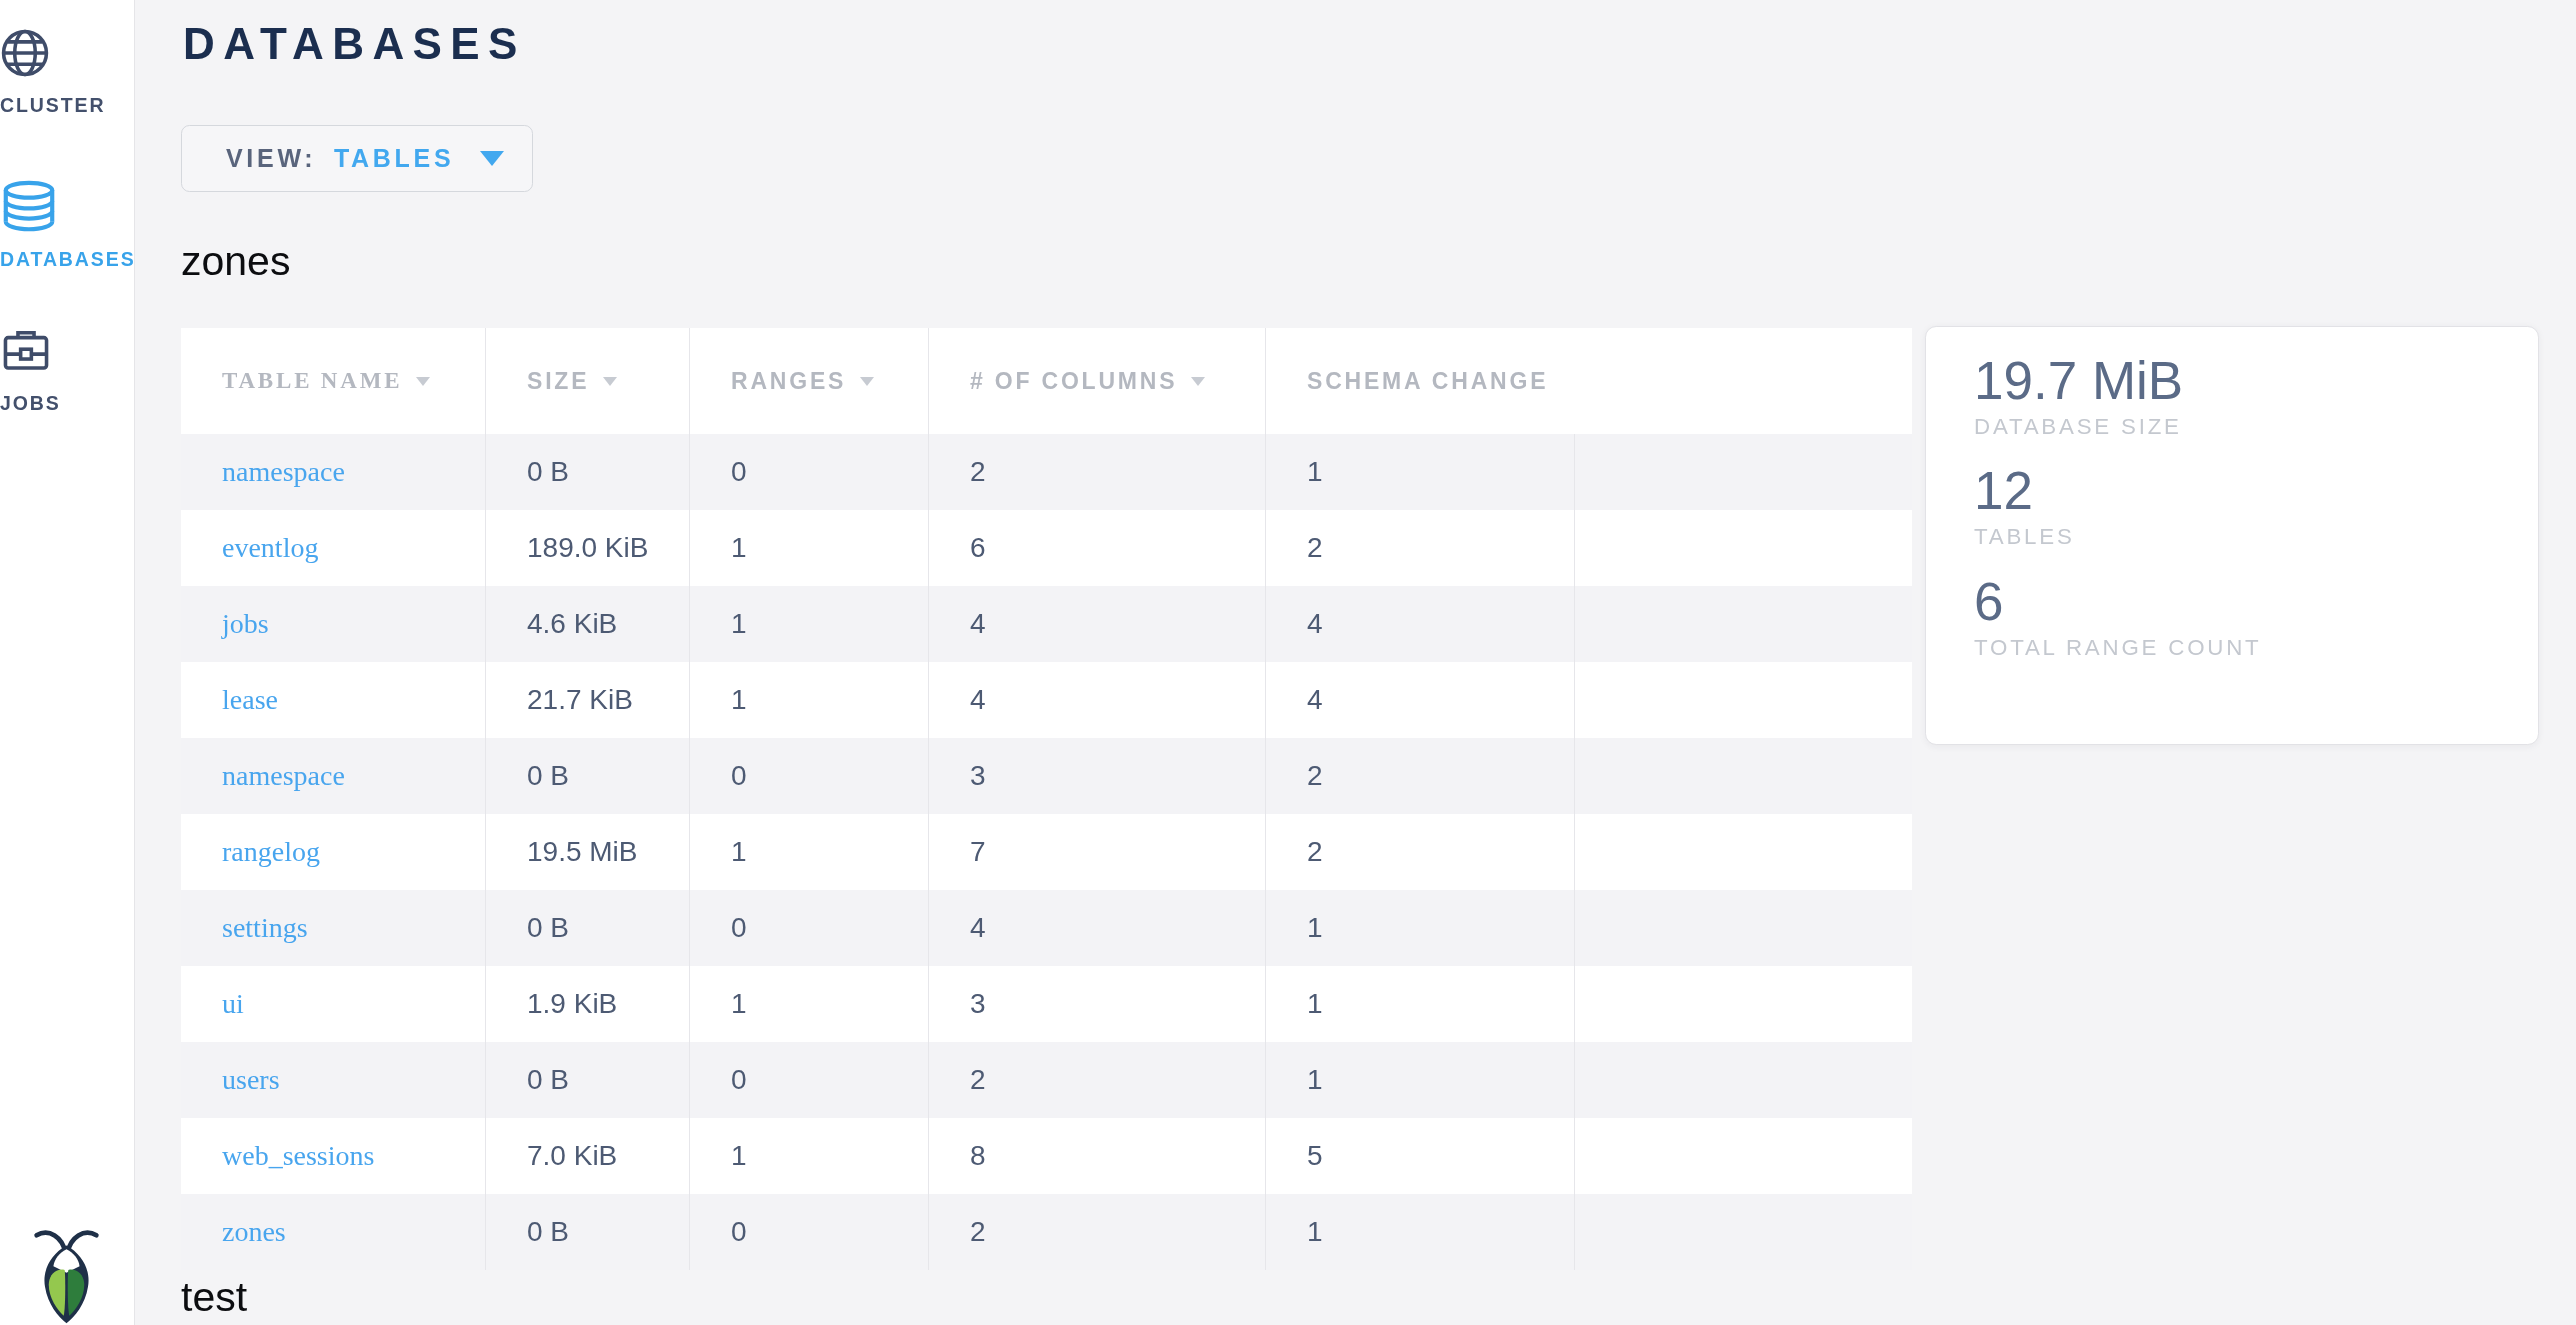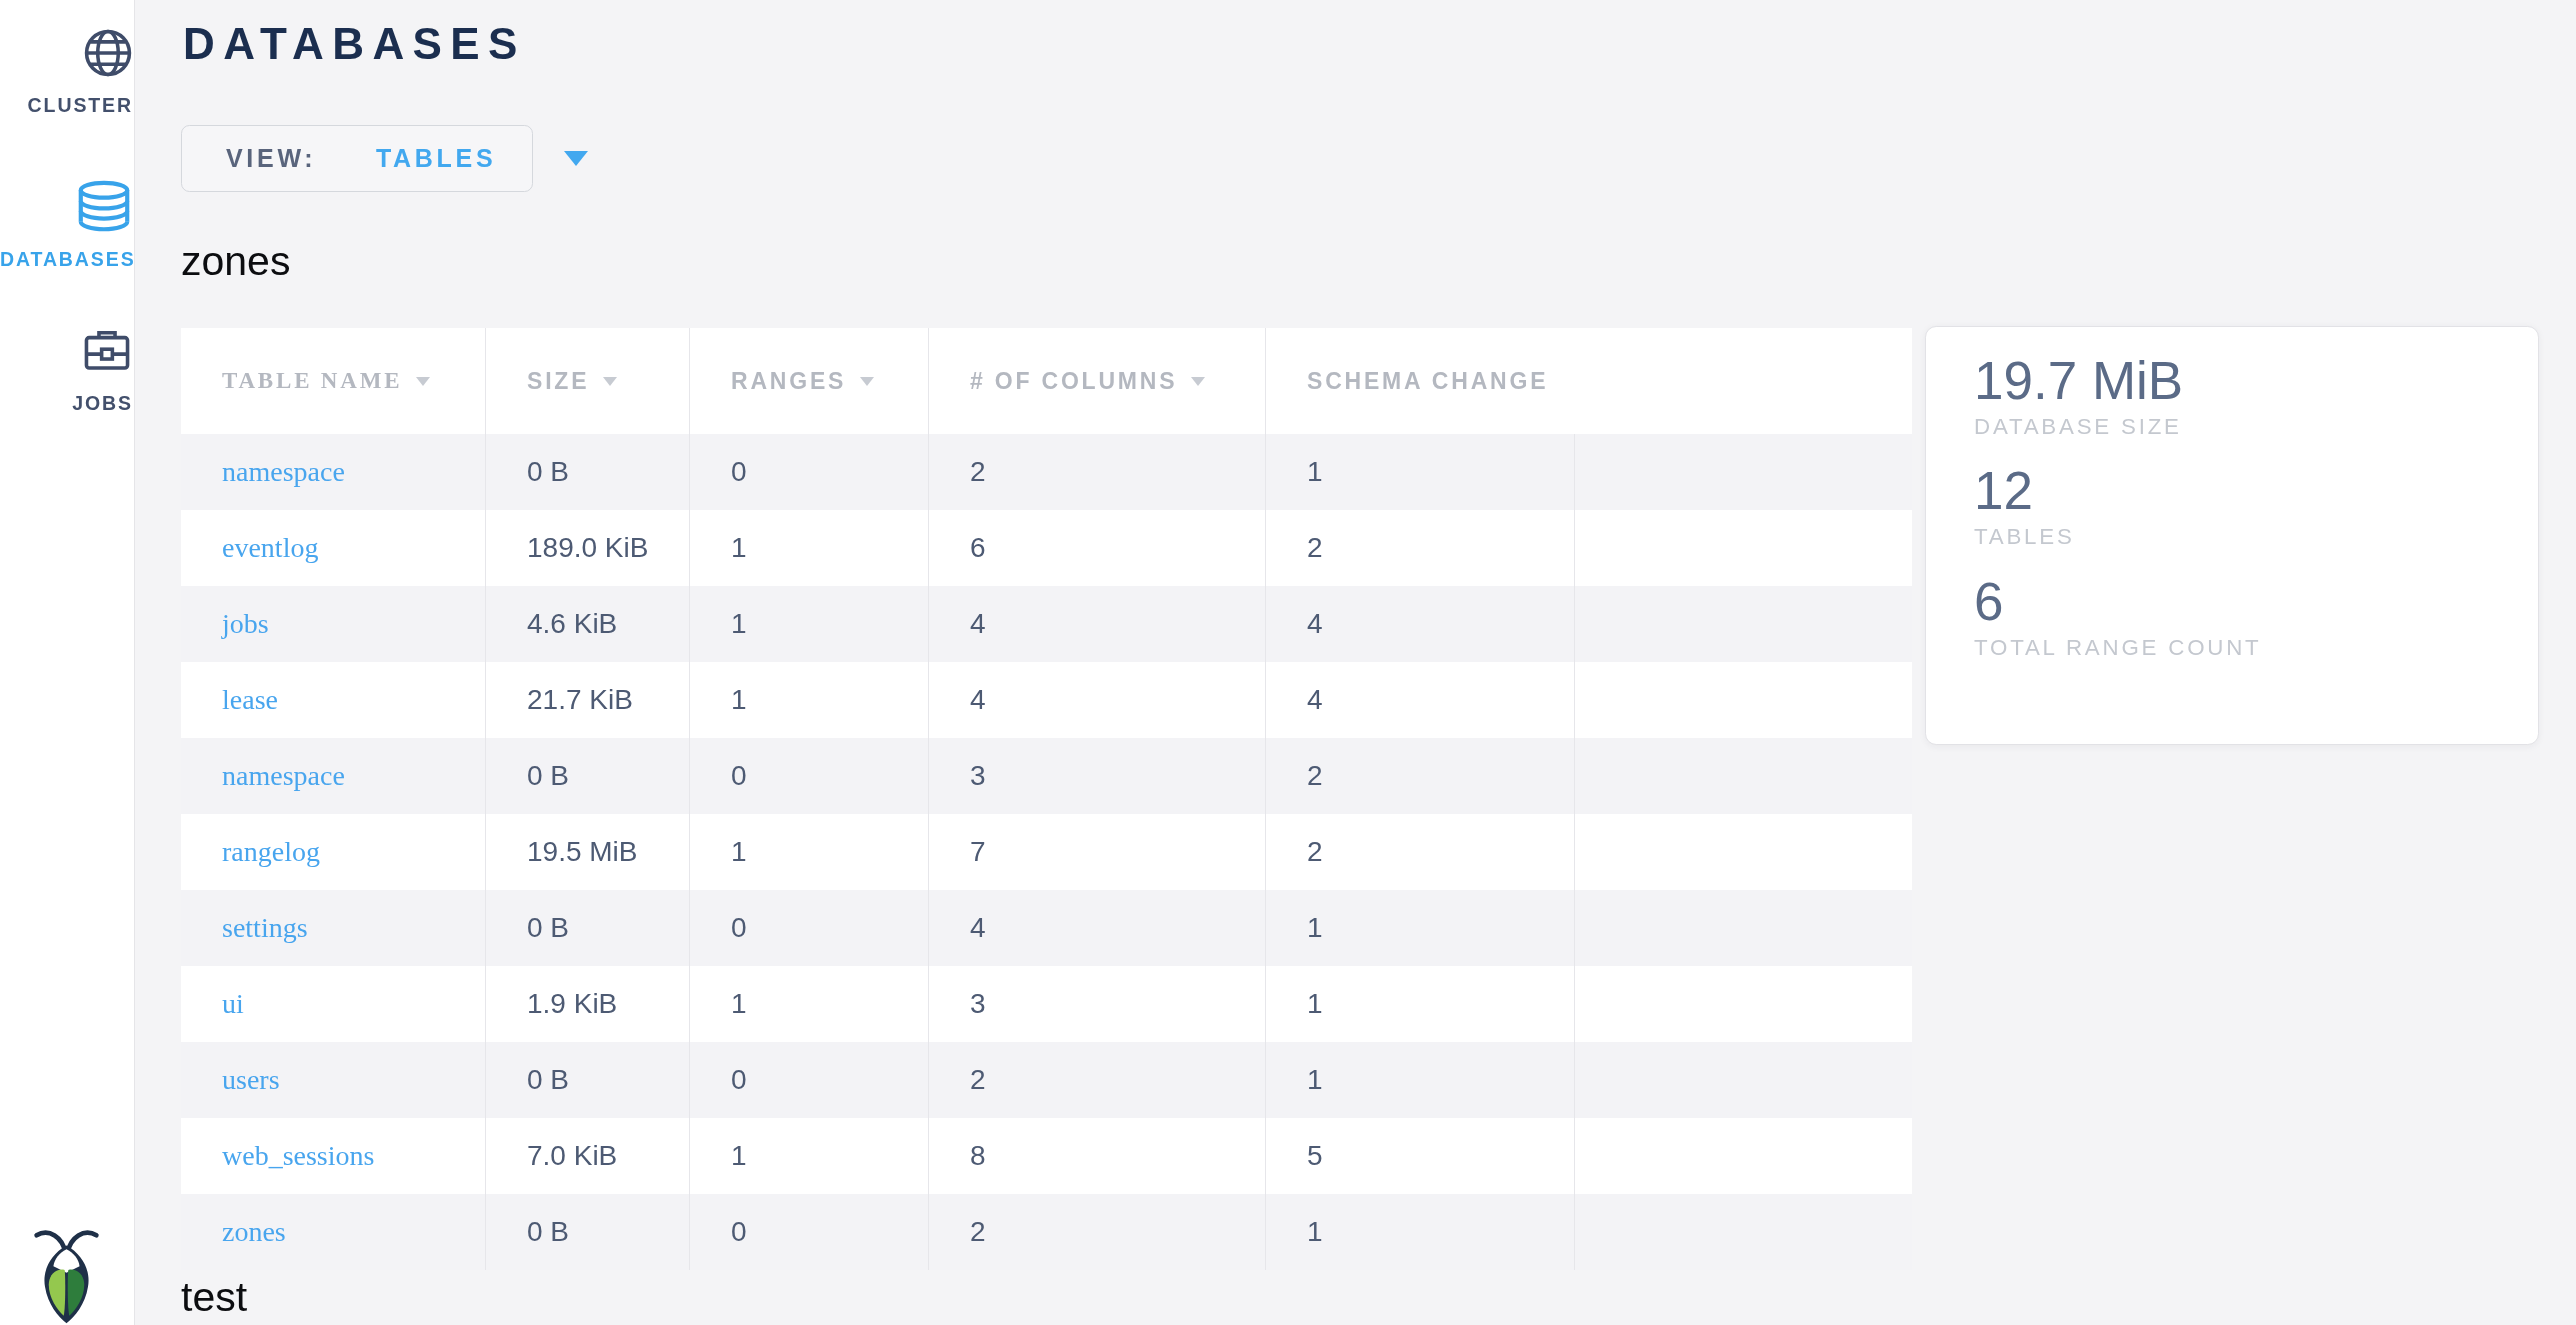--- a/index.html
+++ b/index.html
@@ -9,21 +9,21 @@
     background:#f4f4f6;
     font-family:"Liberation Sans", sans-serif;
     overflow:hidden;
   }
 
   
   .sidebar {
     position:absolute; left:0; top:0; width:135px; height:1325px;
     background:#ffffff; border-right:1.9px solid #e5e5e8; z-index:5;
   }
-  .nav-item { position:absolute; left:0; width:133px; text-align:right; cursor:pointer; }
+  .nav-item { position:absolute; left:0; width:133px; text-align:left; cursor:pointer; }
   .nav-item .icon { display:block; margin:0 auto; }
   .nav-label {
     display:block; margin-top:13px;
     font-size:19.5px; font-weight:700; letter-spacing:1.9px;
     color:#43506c;
   }
   .nav-item.active .nav-label { color:#38a3ea; }
   .nav-cluster { top:28px; }
   .nav-databases { top:180px; }
   .nav-jobs { top:326px; }
@@ -37,21 +37,20 @@
   }
 
   
   .view-select {
     position:absolute; left:181px; top:125px;
     width:352px; height:67px;
     border:1.9px solid #d5d8dd; border-radius:8.4px;
     background:#f6f6f8;
     display:flex; align-items:center; padding-left:44px;
     cursor:pointer;
-    gap:42px;
   }
   .view-prefix { font-size:25px; font-weight:700; letter-spacing:3.7px; color:#59647c; }
   .view-value  { font-size:25px; font-weight:700; letter-spacing:3.7px; color:#42a8ef; margin-left:17.7px; }
   .view-caret {
     width:0; height:0; margin-left:26px;
     border-left:12px solid transparent; border-right:12px solid transparent;
     border-top:15px solid #42a8ef;
   }
 
   

